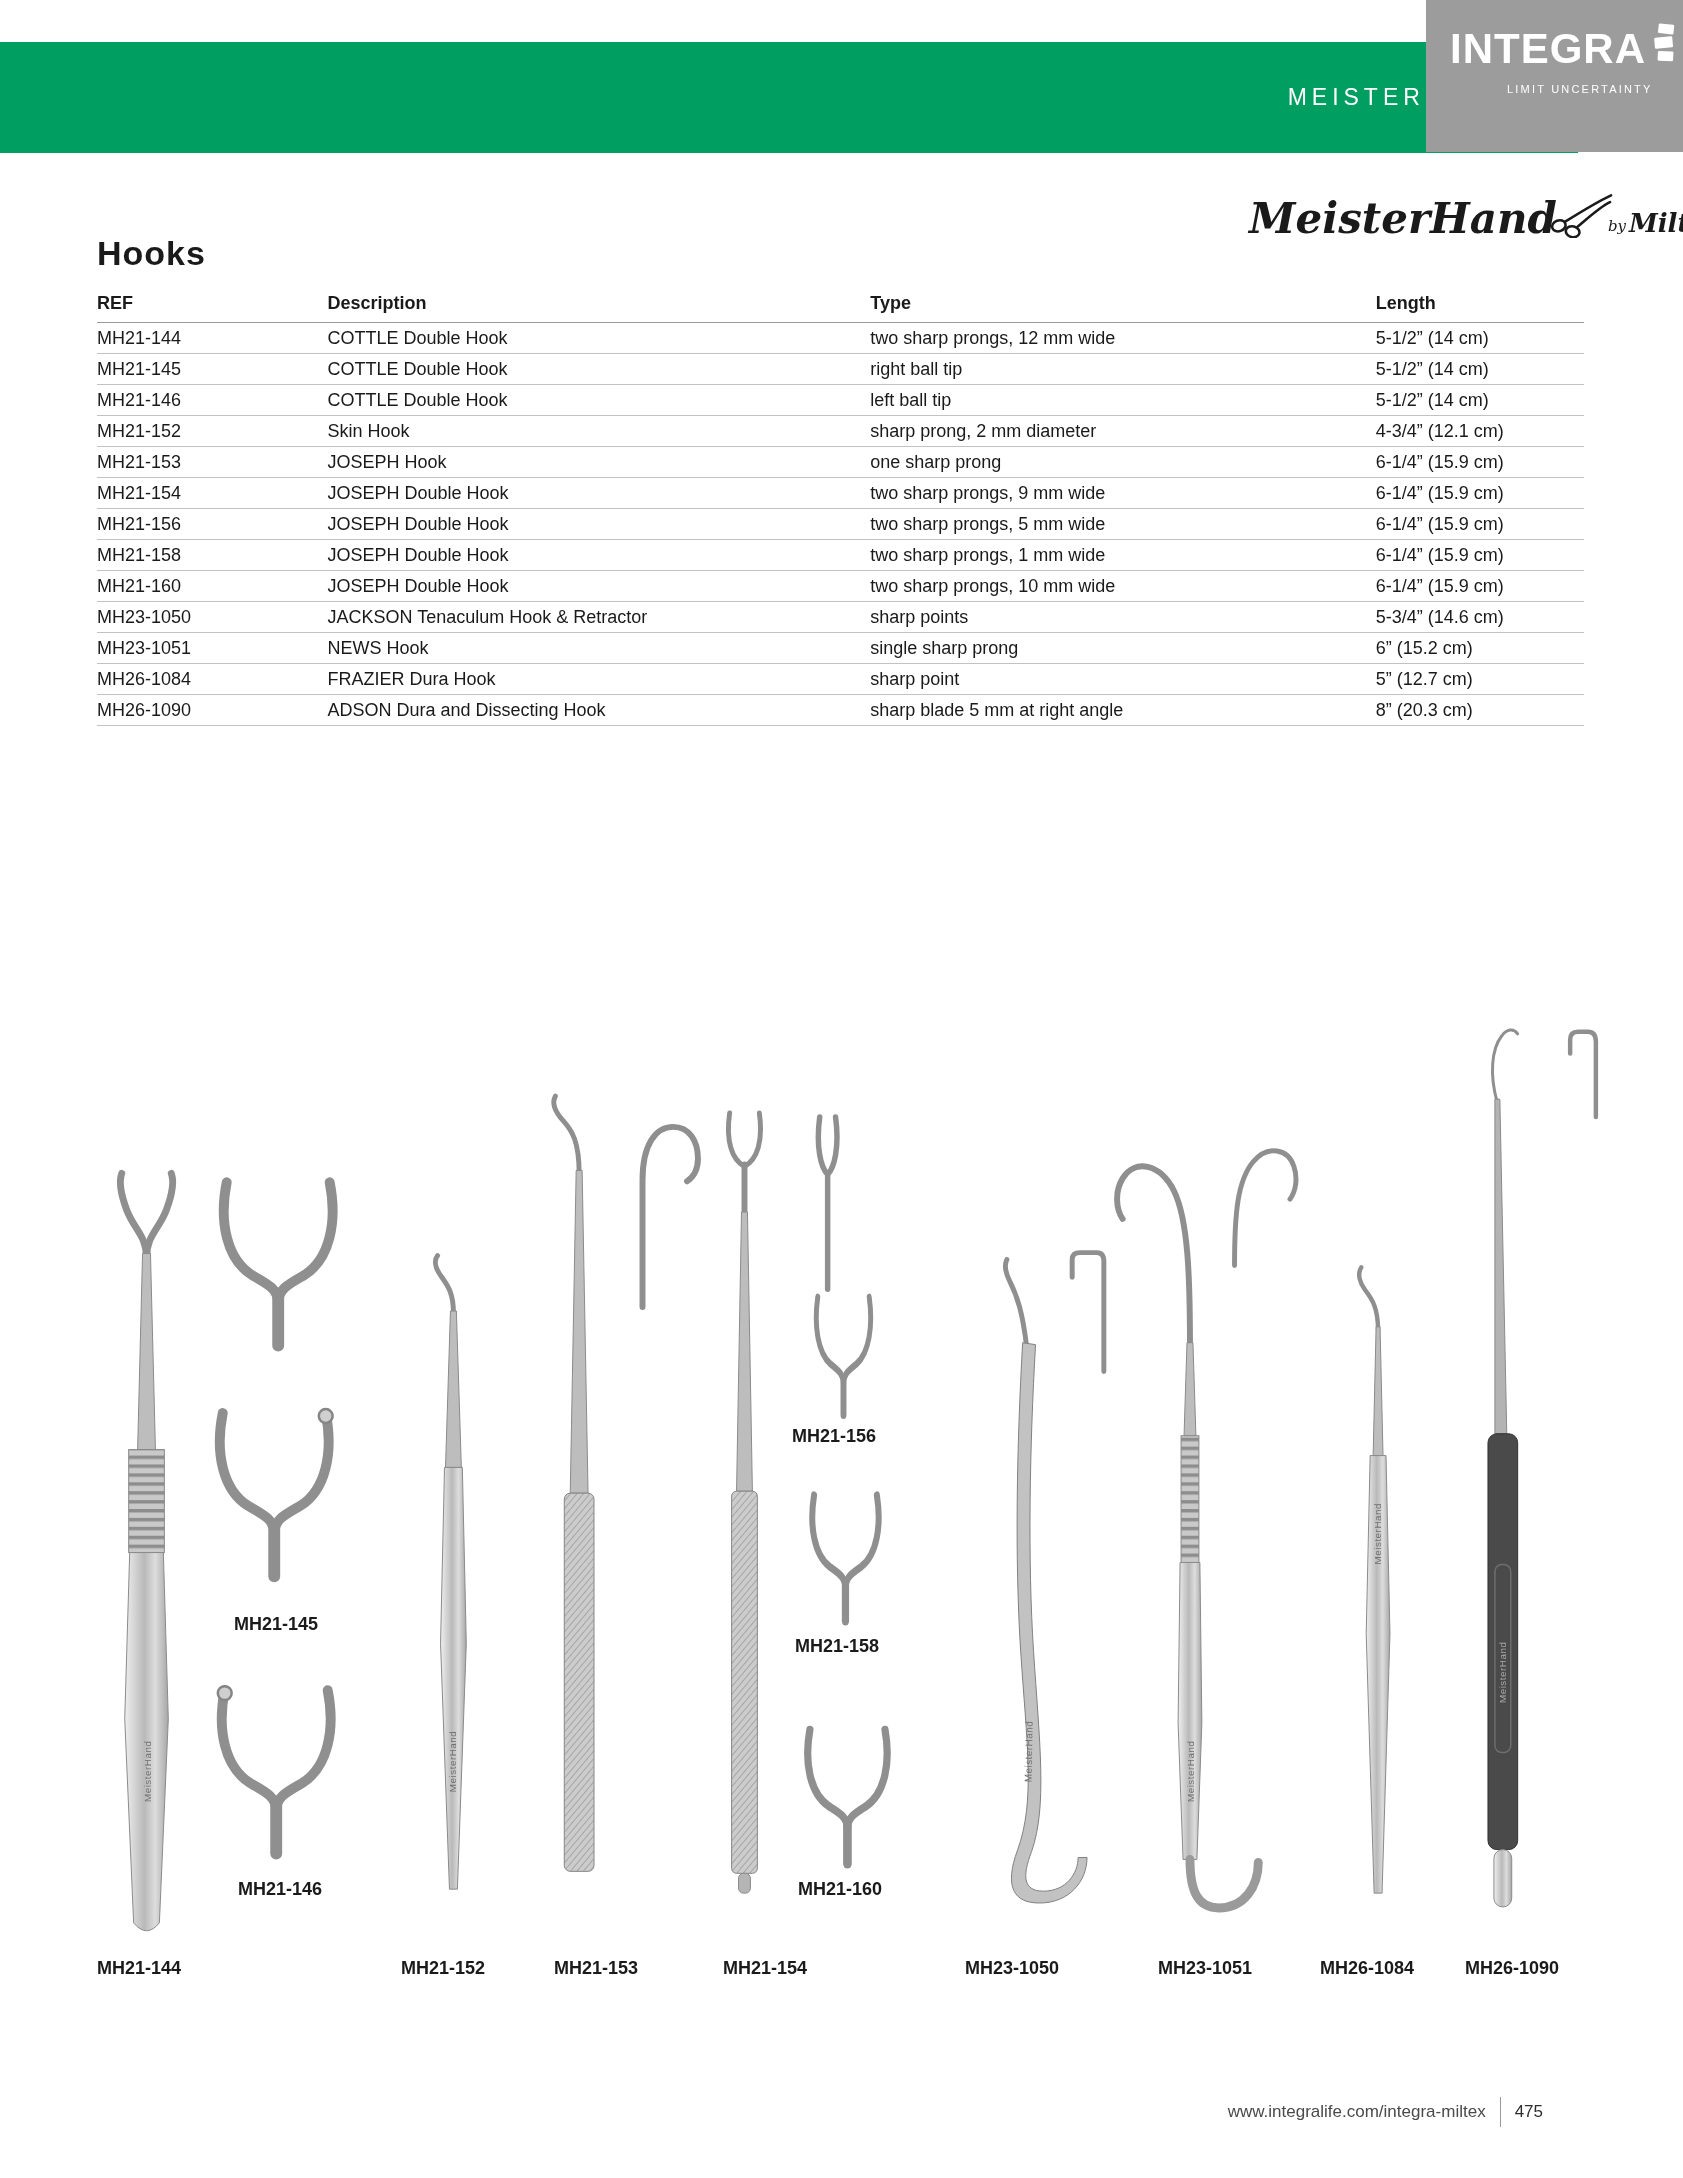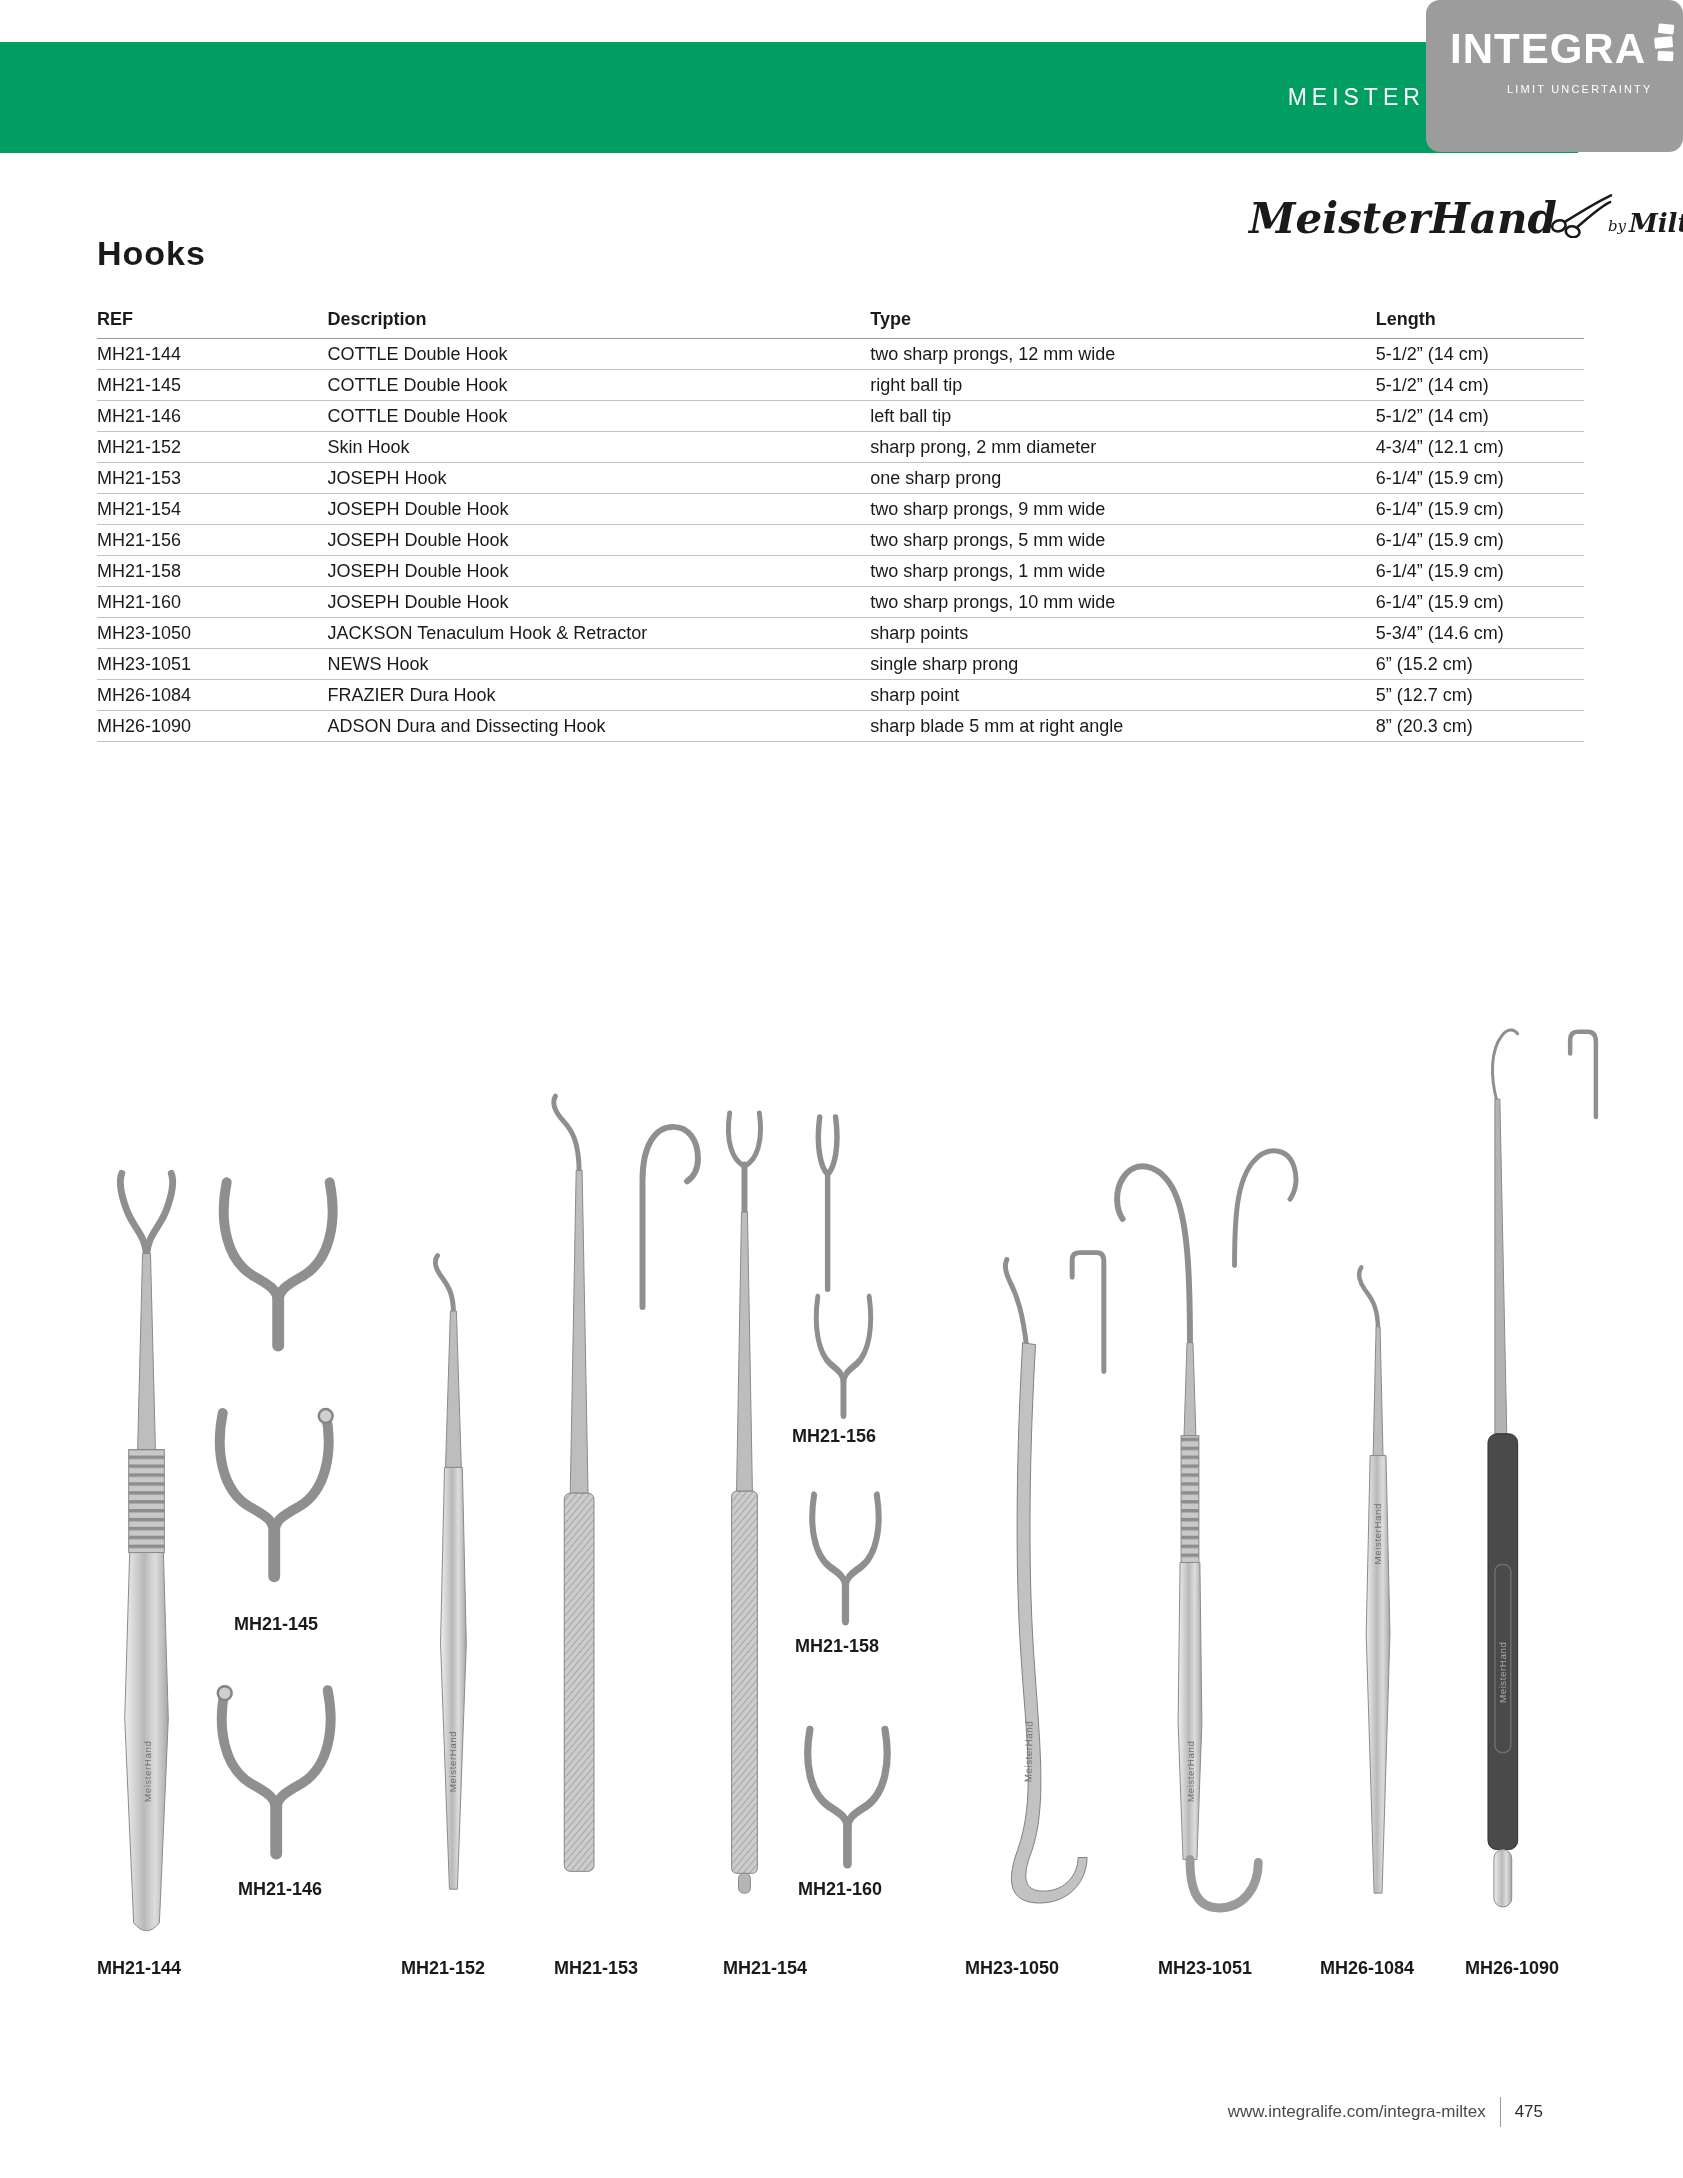--- a/index.html
+++ b/index.html
@@ -12,38 +12,38 @@
   
   .banner {
     position:absolute; left:0; top:42px; width:1578px; height:111px;
     background:var(--green,#009E60);
     display:flex; align-items:center; justify-content:flex-end; padding-right:46px;
   }
   .banner-text { color:#fff; font-size:23px; letter-spacing:5px; font-weight:500; }
 
   .integra-box {
     position:absolute; left:1426px; top:0; width:257px; height:152px;
-    background:var(--gray,#9C9C9C); padding:28px 0 0 24px;border-radius:14px;
+    background:var(--gray,#9C9C9C); padding:28px 0 0 24px;
   }
   .integra-row { display:flex; align-items:flex-start; }
   .integra-name { color:#fff; font-size:42px; font-weight:bold; letter-spacing:1px; line-height:1; }
   .integra-icon { margin:-16px 0 0 2px; }
   .integra-tagline { color:#fff; font-size:11px; font-weight:normal; letter-spacing:2.2px; margin:8px 3px 0 57px; }
 
   
   .brandmark { position:absolute; left:1249px; top:190px; display:flex; align-items:flex-end; }
   .bm-name { font-family:"DejaVu Serif", serif; font-style:italic; font-weight:bold; font-size:42px; line-height:1; }
   .bm-scissors { margin:0 0 2px -8px; }
   .bm-by { font-family:"DejaVu Serif", serif; font-style:italic; font-size:15px; margin:0 3px 5px -6px; }
   .bm-miltex { font-family:"DejaVu Serif", serif; font-style:italic; font-weight:bold; font-size:26px; margin-bottom:2px; }
 
   
   .page-title { position:absolute; left:97px; top:234px; font-size:34px; font-weight:bold; letter-spacing:1px; }
 
-  .spec-table { position:absolute; left:97px; top:309px; width:1487px; border-collapse:collapse; font-size:18px; }
+  .spec-table { position:absolute; left:97px; top:293px; width:1487px; border-collapse:collapse; font-size:18px; }
   .spec-table th { text-align:left; font-weight:bold; padding:0 0 8px 0; border-bottom:1px solid #9a9a9a; }
   .spec-table td { padding:5px 0; line-height:20px; border-bottom:1px solid #c2c2c2; }
   .c0 { width:15.5%; } .c1 { width:36.5%; } .c2 { width:34%; } .c3 { width:14%; }
 
   
   .figures { position:absolute; left:0; top:1010px; }
   .fig-label { position:absolute; font-size:18px; font-weight:bold; white-space:nowrap; }
   .engrave { font-family:"Liberation Sans", sans-serif; font-size:10px; letter-spacing:.5px; fill:#6f6f6f; }
   .engrave-light { fill:#a8a8a8; }
 

